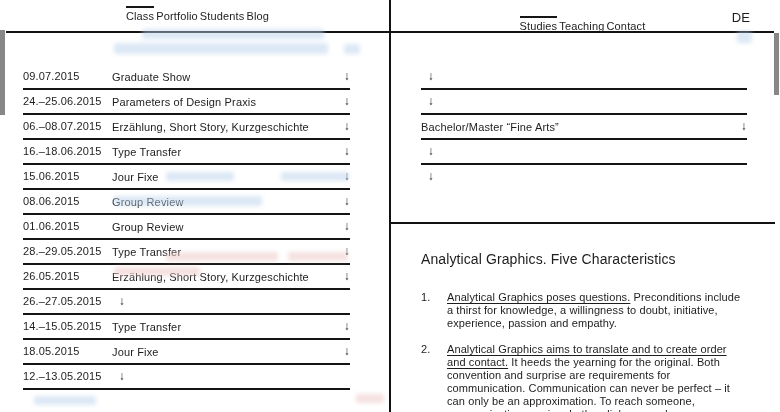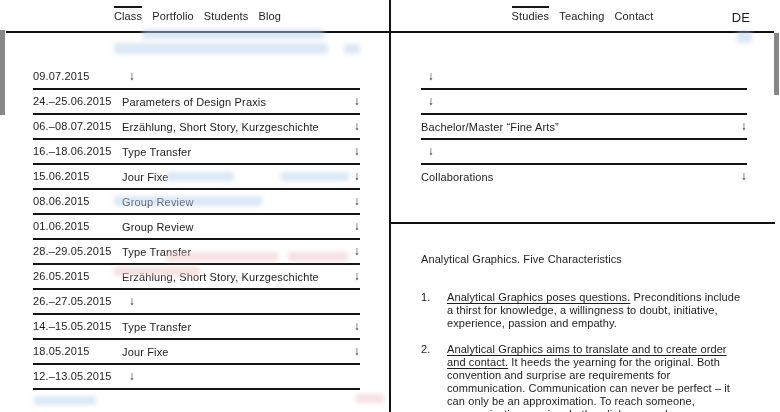--- a/index.html
+++ b/index.html
@@ -2,49 +2,49 @@
 <html><head>
 <meta charset="utf-8">
 <style>
   html,body{margin:0;padding:0;background:#fff;}
   .page{
     position:relative;width:780px;height:412px;overflow:hidden;background:#ffffff;
     font-family:"Liberation Sans",sans-serif;color:#1d1d1d;
   }
   
   .nav{position:absolute;top:0;height:32px;display:flex;justify-content:center;
-       align-items:flex-start;gap:10px;padding-top:6px;box-sizing:border-box;}
+       align-items:flex-start;gap:2px;padding-top:6px;box-sizing:border-box;}
   .nav-left{left:6px;width:383px;}
-  .nav-right{left:391px;width:383px;}
+  .nav-right{left:391px;width:383px;align-items:flex-end;}
   .nav-item{font-size:11px;letter-spacing:.15px;border-top:2px solid transparent;
             padding-top:2px;cursor:pointer;white-space:nowrap;}
   .nav-item.active{border-top-color:#161616;}
   .lang{position:absolute;right:30px;top:10px;font-size:13px;letter-spacing:.15px;cursor:pointer;}
   
   .header-line{position:absolute;left:6px;top:31px;width:768px;height:2px;background:#121212;}
   .col-divider{position:absolute;left:389px;top:0;width:2px;height:412px;background:#121212;}
   .section-divider{position:absolute;left:391px;top:222px;width:384px;height:2px;background:#121212;}
   
   .thumb{position:absolute;width:5px;background:#878787;}
   .thumb-left{left:0;top:30px;height:85px;}
   .thumb-right{left:774px;top:33px;height:62px;}
   
   .list{position:absolute;top:33px;padding-top:32px;box-sizing:content-box;}
-  .events-list{left:33px;width:327px;}
+  .events-list{left:23px;width:327px;}
   .studies-list{left:421px;width:326px;}
   .row{display:flex;align-items:flex-start;min-height:25px;box-sizing:border-box;
        border-bottom:2px solid #141414;padding-top:5px;font-size:11px;
        letter-spacing:.15px;cursor:pointer;}
   .row.no-border{border-bottom:none;}
   .date{flex:none;width:89px;}
   .title{flex:1;line-height:14px;padding-right:8px;}
   .arrow{flex:none;width:13px;text-align:right;font-size:12px;line-height:12px;}
   
   .article{position:absolute;left:421px;top:224px;width:327px;}
-  .article-heading{margin:29px 0 0 0;font-size:11px;letter-spacing:.1px;line-height:13px;}
+  .article-heading{margin:29px 0 0 0;font-size:14px;letter-spacing:.1px;line-height:13px;}
   .char-list{margin-top:25px;}
   .char-item{display:flex;margin-bottom:13px;font-size:11px;line-height:13px;letter-spacing:.1px;}
   .char-num{flex:none;width:26px;}
   .char-text{flex:1;}
   .lead{text-decoration:underline;text-underline-offset:2px;}
   
   .ghost{position:absolute;filter:blur(2px);border-radius:2px;opacity:.5;pointer-events:none;}
   .g-blue{background:#b9d1ec;}
   .g-pink{background:#eac4c0;}
 </style>
@@ -69,20 +69,21 @@
   <div class="header-line"></div>
   <div class="col-divider"></div>
   <div class="section-divider"></div>
 
   <div class="thumb thumb-left"></div>
   <div class="thumb thumb-right"></div>
 
   <div class="list events-list">
       <div class="row">
         <span class="date">09.07.2015</span>
+        <span class="title">Graduate Show</span>
         <span class="arrow">↓</span>
       </div>
       <div class="row">
         <span class="date">24.–25.06.2015</span>
         <span class="title">Parameters of Design Praxis</span>
         <span class="arrow">↓</span>
       </div>
       <div class="row">
         <span class="date">06.–08.07.2015</span>
         <span class="title">Erzählung, Short Story, Kurzgeschichte</span>
@@ -146,21 +147,20 @@
         <span class="arrow">↓</span>
       </div>
       <div class="row">
         <span class="title">Bachelor/Master “Fine Arts”</span>
         <span class="arrow">↓</span>
       </div>
       <div class="row">
         <span class="arrow">↓</span>
       </div>
       <div class="row no-border">
-        <span class="title">Collaborations</span>
         <span class="arrow">↓</span>
       </div>
     </div>
 
   <div class="article">
     <p class="article-heading">Analytical Graphics. Five Characteristics</p>
     <div class="char-list">
         <div class="char-item">
           <span class="char-num">1.</span>
           <div class="char-text"><span class="lead">Analytical Graphics poses questions.</span><span> Preconditions include a thirst for knowledge, a willingness to doubt, initiative, experience, passion and empathy.</span></div>

